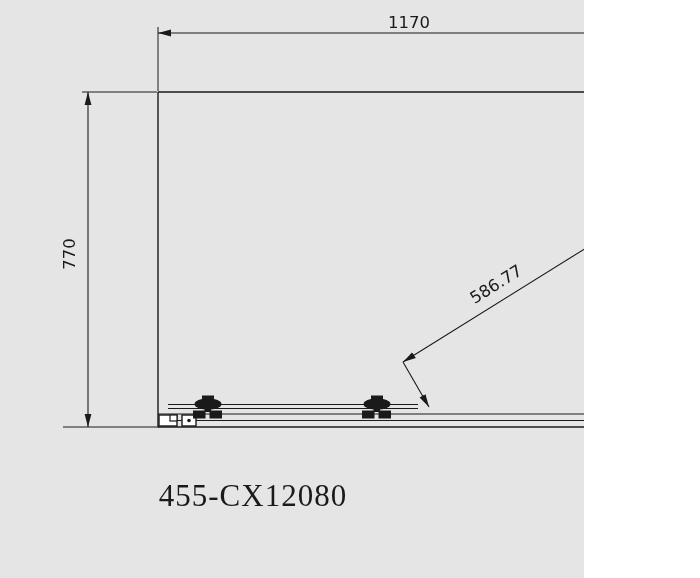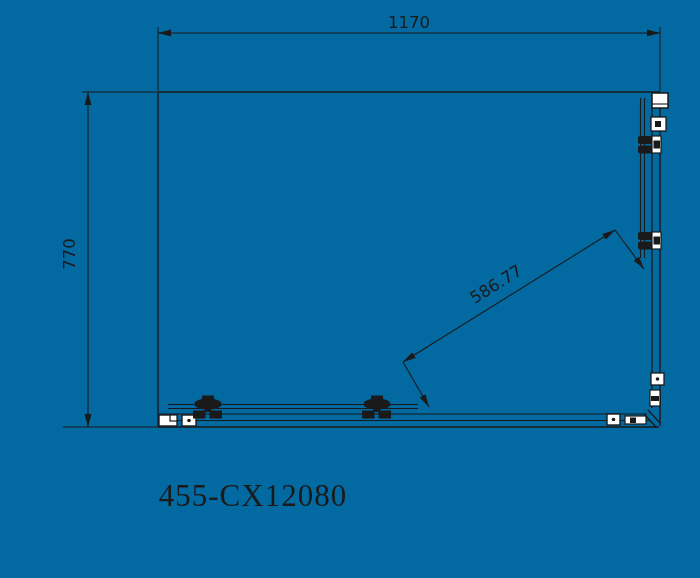--- a/index.html
+++ b/index.html
@@ -2,23 +2,23 @@
 <html><head>
 <meta charset="utf-8">
 <style>
   html, body {
     margin: 0;
     padding: 0;
     background: #ffffff;
   }
   .drawing-canvas {
     position: relative;
-    width: 700px;
+    width: 584px;
     height: 578px;
-    background: #0369a1;
+    background: #e5e5e5;
     overflow: hidden;
   }
   svg { display: block; }
   .ln   { stroke: #1a1a1a; fill: none; }
   .fillb{ fill: #1a1a1a; stroke: none; }
   .box  { fill: #ffffff; stroke: #1a1a1a; }
   .dim-text {
     font-family: "DejaVu Sans", "Liberation Sans", sans-serif;
     font-size: 16.5px;
     fill: #1a1a1a;

